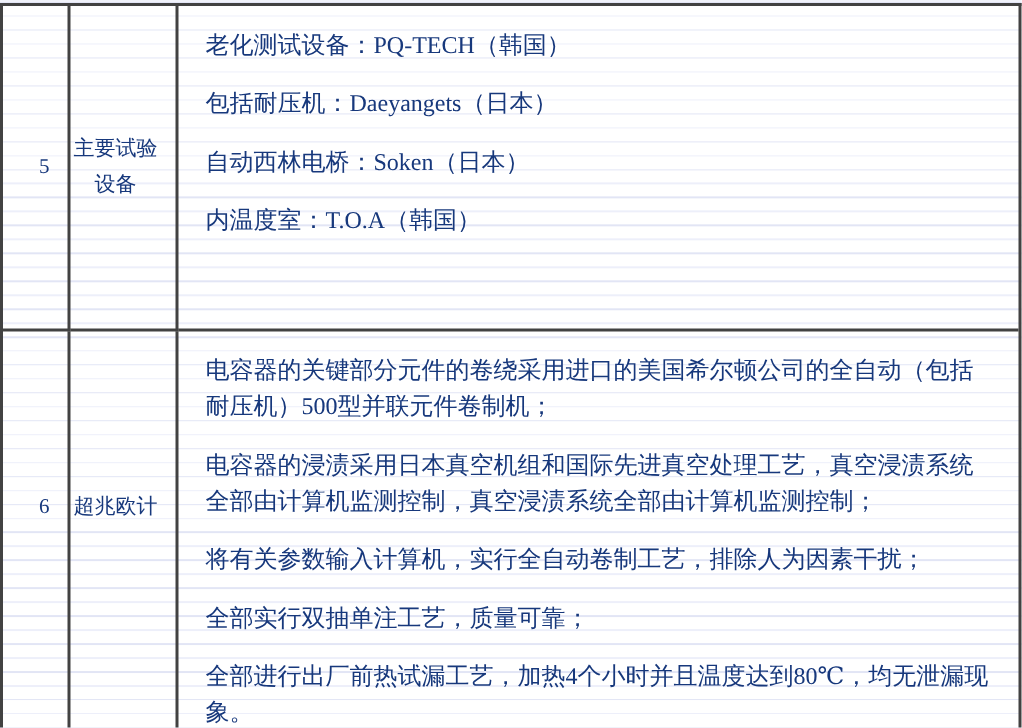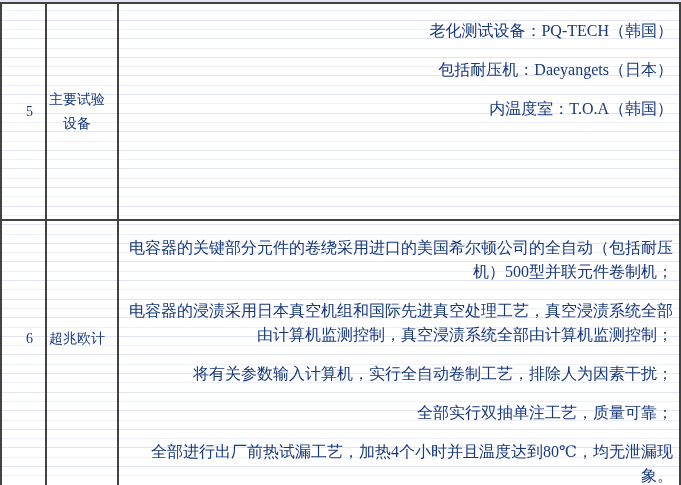--- a/index.html
+++ b/index.html
@@ -64,41 +64,42 @@
     text-align: center;
     padding-right: 10px;
     font-size: 14px;
     line-height: 24px;
   }
   
   .row6.num-cell, .row6.label-cell { padding-bottom: 28px; }
 
   .content-cell { font-size: 16px; }
   .content-cell p {
-    margin: 15px 6px;
+    margin: 15px 18px;
     line-height: 24px;
-    text-align: right;
+    text-align: left;
   }
 </style>
 </head>
 <body>
 
 <div class="doc-table">
 
   <div class="cell num-cell v-border h-border">
     <span>5</span>
   </div>
 
   <div class="cell label-cell v-border h-border">
     <span>主要试验设备</span>
   </div>
 
   <div class="cell content-cell h-border">
     <p>老化测试设备：PQ-TECH（韩国）</p>
     <p>包括耐压机：Daeyangets（日本）</p>
+    <p>自动西林电桥：Soken（日本）</p>
     <p>内温度室：T.O.A（韩国）</p>
   </div>
 
   <div class="cell num-cell v-border row6">
     <span>6</span>
   </div>
 
   <div class="cell label-cell v-border row6">
     <span>超兆欧计</span>
   </div>

